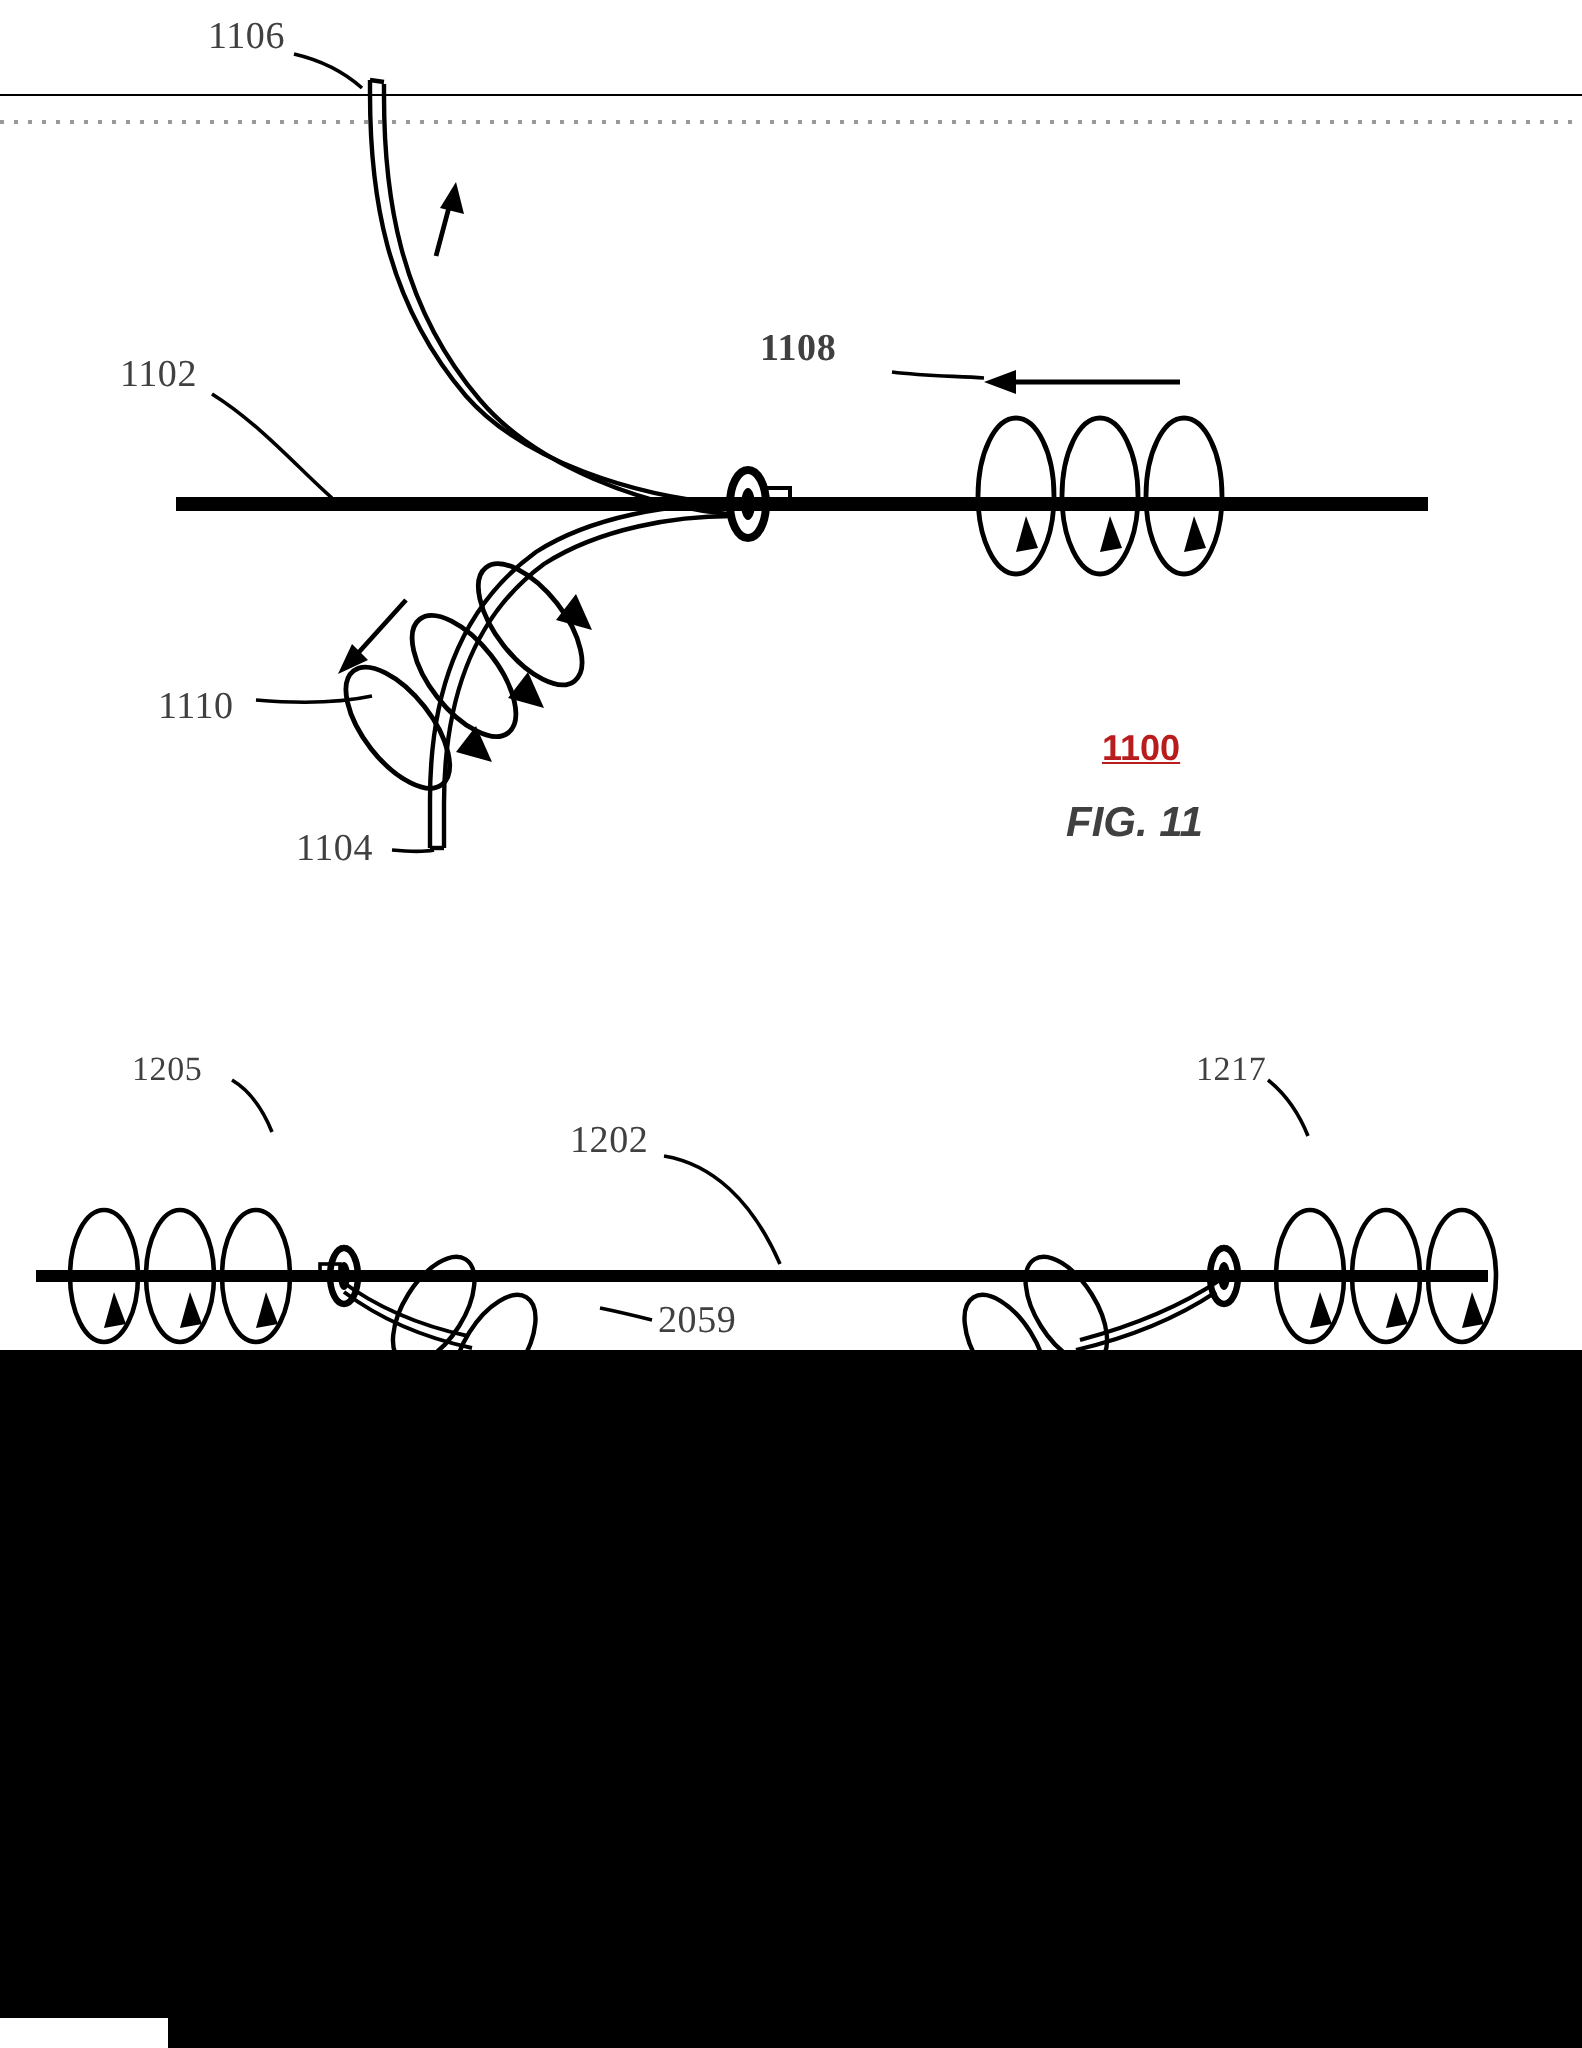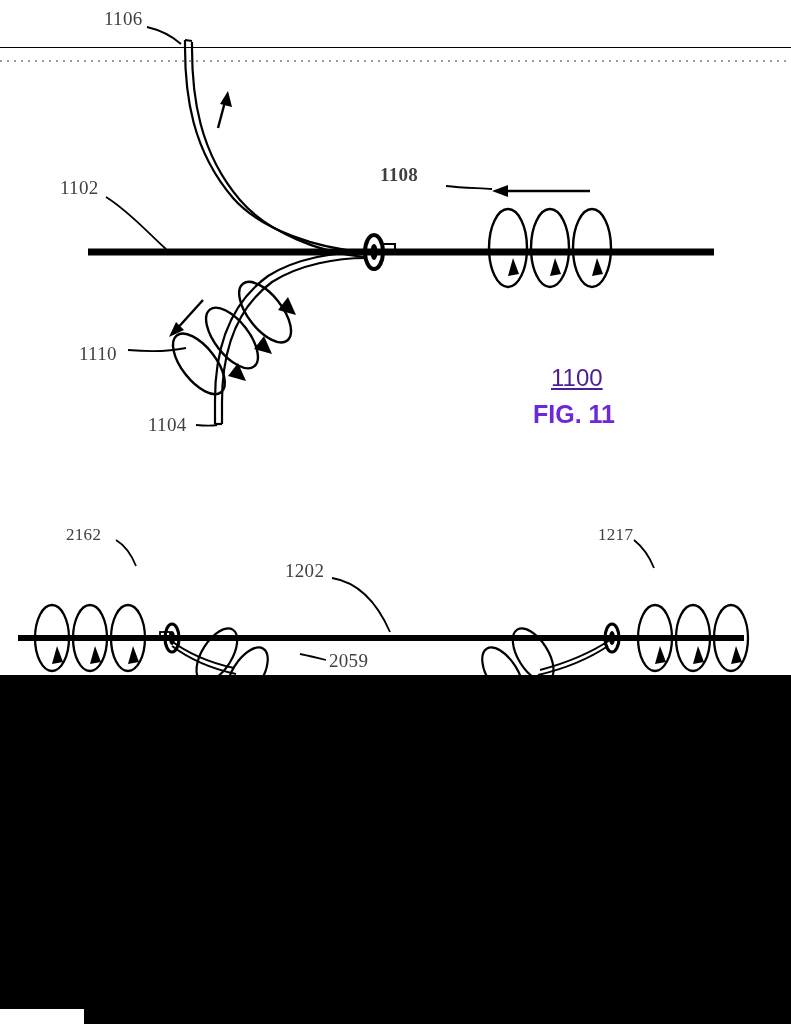--- a/index.html
+++ b/index.html
@@ -62,33 +62,34 @@
     color: #404040;
     white-space: nowrap;
     letter-spacing: 0.3px;
   }
   .lbl-small {
     font-size: 17px;
   }
   .fig-num {
     position: absolute;
     font-family: "Liberation Sans", sans-serif;
-    font-weight: normal;
-    font-size: 24px;
-    color: #4c1d95;
+    font-weight: bold;
+    font-size: 18px;
+    color: #b91c1c;
     text-decoration: underline;
     white-space: nowrap;
   }
   .fig-cap {
     position: absolute;
     font-family: "Liberation Sans", sans-serif;
     font-weight: bold;
-    font-size: 25px;
-    color: #6d28d9;
+    font-size: 21px;
+    color: #404040;
     white-space: nowrap;
+    font-style: italic;
   }
 </style>
 </head>
 <body>
 
 <div id="page">
 
   <div class="top-rule"></div>
   <div class="dot-rule"></div>
 
@@ -186,21 +187,21 @@
 
   <div class="lbl" style="left:104px; top:8px;">1106</div>
   <div class="lbl" style="left:60px; top:177px;">1102</div>
   <div class="lbl" style="left:380px; top:164px;font-weight:bold;">1108</div>
   <div class="lbl" style="left:79px; top:331px;margin-top:12px;">1110</div>
   <div class="lbl" style="left:148px; top:414px;">1104</div>
 
   <div class="fig-num" style="left:551px; top:364px;">1100</div>
   <div class="fig-cap" style="left:533px; top:400px;">FIG. 11</div>
 
-  <div class="lbl lbl-small" style="left:66px; top:525px;">2162</div>
+  <div class="lbl lbl-small" style="left:66px; top:525px;">1205</div>
   <div class="lbl lbl-small" style="left:582px; top:525px;margin-left:16px;">1217</div>
   <div class="lbl" style="left:285px; top:560px;">1202</div>
   <div class="lbl" style="left:329px; top:650px;">2059</div>
 
   <div class="black-band"></div>
   <div class="black-band-notch"></div>
 
 </div>
 
 </body></html>

